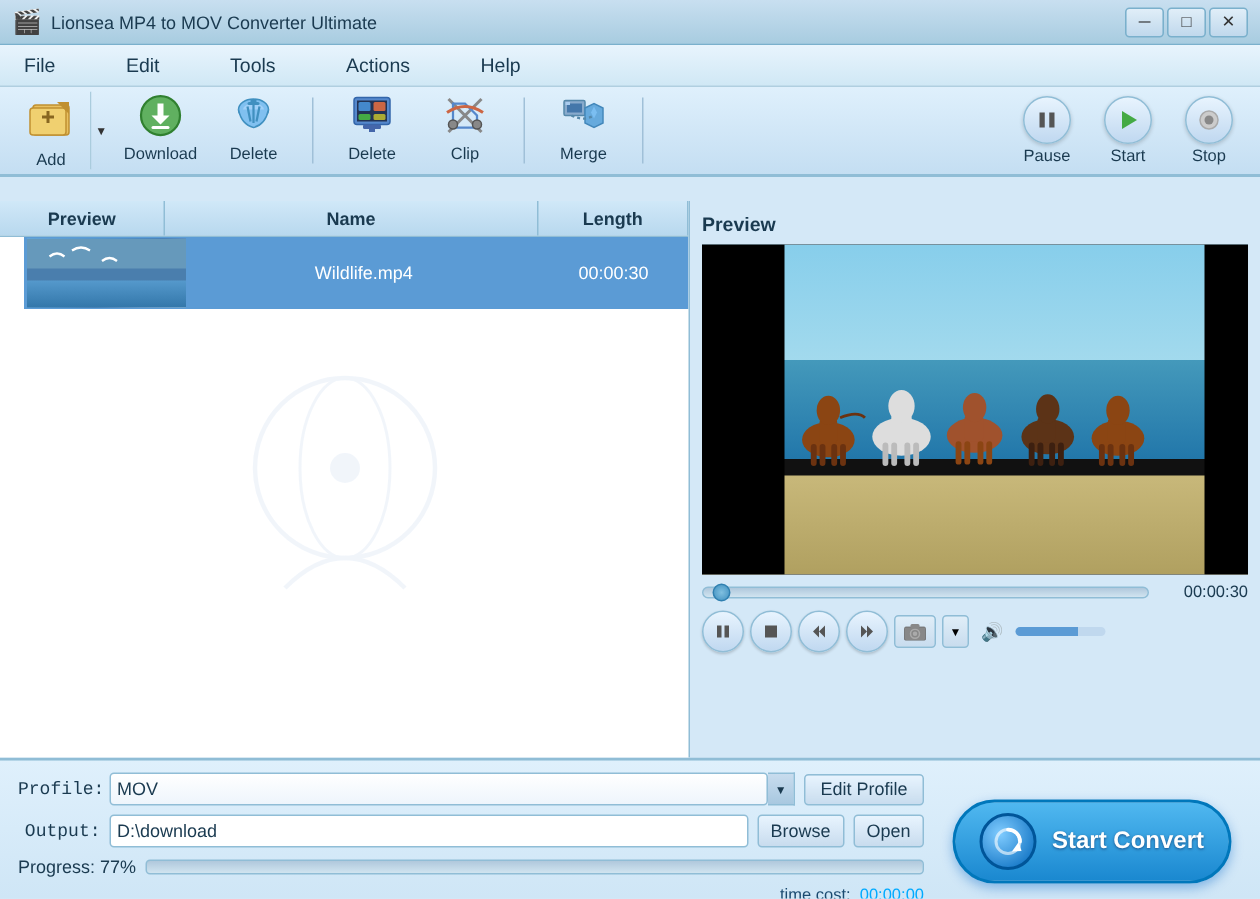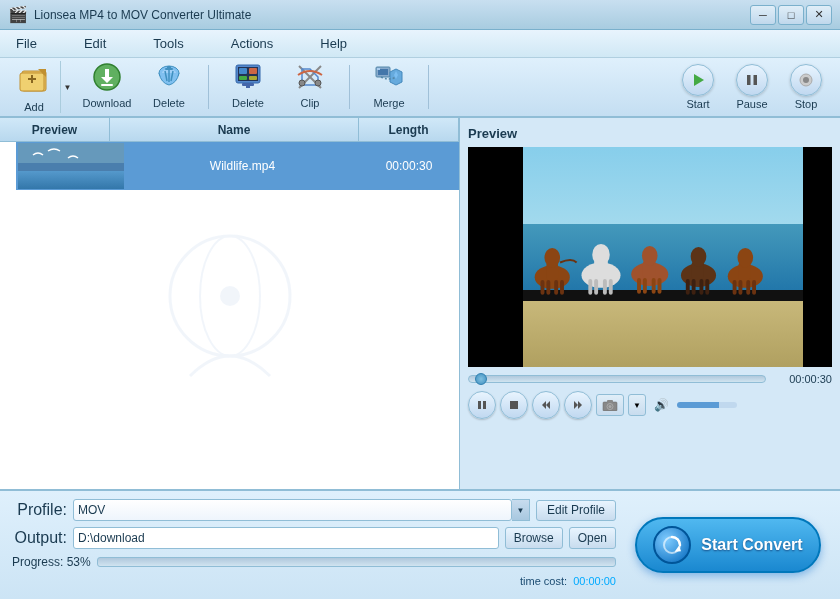--- a/index.html
+++ b/index.html
@@ -162,20 +162,21 @@
       display: flex;
       align-items: center;
       justify-content: center;
       box-shadow: 0 1px 3px rgba(0,0,0,0.2);
     }
 
     
     #main-content {
       display: flex;
       height: calc(599px - 30px - 28px - 60px - 110px);
+      margin-top: 16px;
       
     }
 
     
     #file-list-panel {
       width: 460px;
       display: flex;
       flex-direction: column;
       border-right: 1px solid #90bdd6;
       background: white;
@@ -419,23 +420,24 @@
       flex-direction: column;
       gap: 6px;
     }
     .field-row {
       display: flex;
       align-items: center;
       gap: 6px;
     }
     .field-label {
       width: 55px;
-      font-size: 16px;
+      font-size: 12px;
       color: #1a3a50;
       text-align: right;
+      font-family: Liberation Mono, monospace;
     }
     .profile-select {
       flex: 1;
       height: 22px;
       background: linear-gradient(to bottom, #fff, #eef5fc);
       border: 1px solid #90bdd6;
       border-radius: 3px;
       font-size: 12px;
       padding: 0 4px;
       color: #1a3a50;
@@ -666,33 +668,33 @@
     </div>
     <span>Merge</span>
   </div>
 
   <div class="toolbar-sep"></div>
 
   <div class="play-group">
     <div class="play-btn">
       <div class="play-circle">
         <svg width="16" height="16" viewBox="0 0 16 16">
-          <polygon points="4,2 14,8 4,14" fill="#44aa44"></polygon>
-        </svg>
-      </div>
-      <span>Start</span>
+          <rect x="3" y="3" width="3.5" height="10" fill="#555"></rect>
+          <rect x="9.5" y="3" width="3.5" height="10" fill="#555"></rect>
+        </svg>
+      </div>
+      <span>Pause</span>
     </div>
     <div class="play-btn">
       <div class="play-circle">
         <svg width="16" height="16" viewBox="0 0 16 16">
-          <rect x="3" y="3" width="3.5" height="10" fill="#555"></rect>
-          <rect x="9.5" y="3" width="3.5" height="10" fill="#555"></rect>
-        </svg>
-      </div>
-      <span>Pause</span>
+          <polygon points="4,2 14,8 4,14" fill="#44aa44"></polygon>
+        </svg>
+      </div>
+      <span>Start</span>
     </div>
     <div class="play-btn">
       <div class="play-circle">
         <svg width="16" height="16" viewBox="0 0 16 16">
           <circle cx="8" cy="8" r="6" fill="#ccc" stroke="#aaa" stroke-width="1"></circle>
           <circle cx="8" cy="8" r="3" fill="#888"></circle>
         </svg>
       </div>
       <span>Stop</span>
     </div>
@@ -854,21 +856,21 @@
     </div>
 
     <div class="field-row">
       <span class="field-label">Output:</span>
       <input class="output-input" type="text" value="D:\download" style="">
       <button class="small-btn">Browse</button>
       <button class="small-btn">Open</button>
     </div>
 
     <div class="progress-row">
-      <span class="progress-label">Progress: 53%</span>
+      <span class="progress-label">Progress: 77%</span>
       <div class="main-progress-track"></div>
     </div>
 
     <div class="time-cost-row">
       <span>time cost:</span>
       &nbsp;<span class="time-cost-val">00:00:00</span>
     </div>
   </div>
 
   <div class="start-convert-area">

